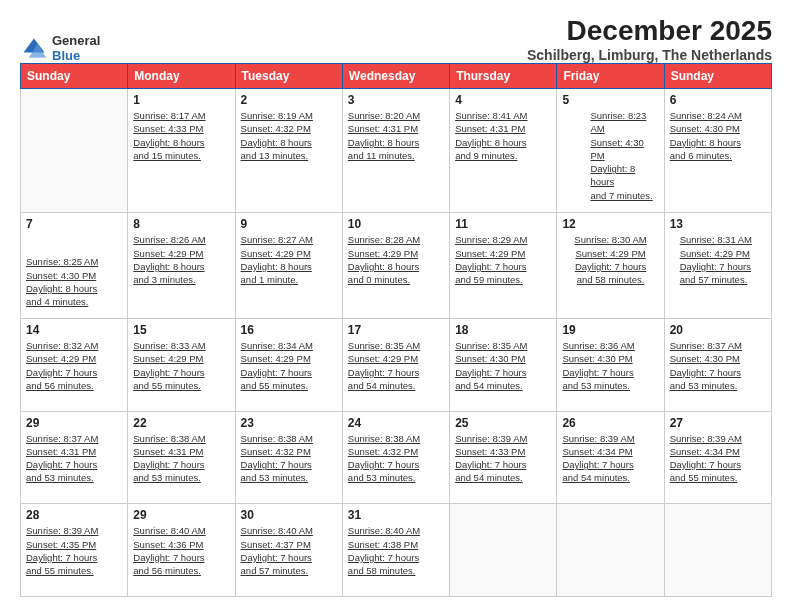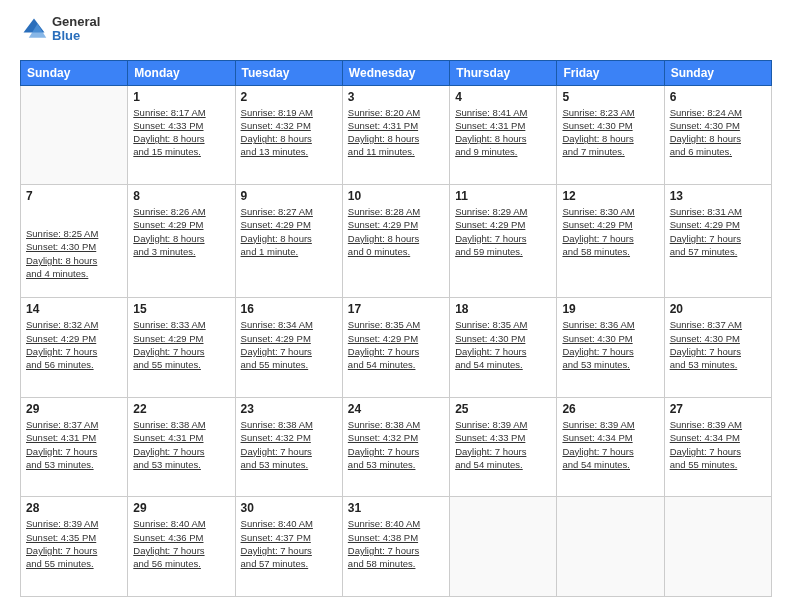--- a/index.html
+++ b/index.html
@@ -14,21 +14,21 @@
       width: 792px;
       height: 612px;
       padding: 15px 20px;
       display: flex;
       flex-direction: column;
     }
     .header {
       display: flex;
       justify-content: space-between;
       align-items: flex-end;
-      margin-bottom: 16px;
+      margin-bottom: 0;
     }
     .logo {
       display: flex;
       align-items: center;
       gap: 4px;
     }
     .logo-text {
       display: flex;
       flex-direction: column;
       font-size: 13px;
@@ -55,21 +55,21 @@
       font-weight: bold;
     }
     .calendar {
       flex: 1;
       border: 1px solid #ccc;
       border-collapse: collapse;
       width: 100%;
       table-layout: fixed;
     }
     .calendar th {
-      background-color: #3b82f6;
+      background-color: #ef4444;
       color: white;
       text-align: left;
       padding: 5px 6px;
       font-size: 12px;
       border: 1px solid #1a5aaa;
     }
     .calendar td {
       border: 1px solid #ccc;
       vertical-align: top;
       padding: 4px 5px;
@@ -101,20 +101,24 @@
   <div class="header">
     <div class="logo">
       <svg class="logo-icon" viewBox="0 0 32 32">
         <polygon points="16,4 28,20 4,20" fill="#2a6ebb"></polygon>
         <polygon points="20,10 30,26 10,26" fill="#5599dd" opacity="0.7"></polygon>
       </svg>
       <div class="logo-text">
         <span class="general">General</span>
         <span class="blue">Blue</span>
       </div>
+    </div>
+    <div class="title-block">
+      <div class="month-title">December 2025</div>
+      <div class="location">Schilberg, Limburg, The Netherlands</div>
     </div>
   </div>
 
   <table class="calendar">
     <thead>
       <tr>
         <th>Sunday</th>
         <th>Monday</th>
         <th>Tuesday</th>
         <th>Wednesday</th>
@@ -149,21 +153,21 @@
           </td>
           <td>
             <span class="day-number">4</span>
             <div class="day-info" style="white-space: pre-line;">Sunrise: 8:41 AM
 Sunset: 4:31 PM
 Daylight: 8 hours
 and 9 minutes.</div>
           </td>
           <td>
             <span class="day-number">5</span>
-            <div class="day-info" style="white-space: pre-line;">Sunrise: 8:23 AM
+            <div class="day-info" style="white-space: pre-line; margin-left: 28px;">Sunrise: 8:23 AM
 Sunset: 4:30 PM
 Daylight: 8 hours
 and 7 minutes.</div>
           </td>
           <td>
             <span class="day-number">6</span>
             <div class="day-info" style="white-space: pre-line;">Sunrise: 8:24 AM
 Sunset: 4:30 PM
 Daylight: 8 hours
 and 6 minutes.</div>
@@ -200,28 +204,28 @@
           </td>
           <td>
             <span class="day-number">11</span>
             <div class="day-info" style="white-space: pre-line;">Sunrise: 8:29 AM
 Sunset: 4:29 PM
 Daylight: 7 hours
 and 59 minutes.</div>
           </td>
           <td>
             <span class="day-number">12</span>
-            <div class="day-info" style="white-space: pre-line;">Sunrise: 8:30 AM
+            <div class="day-info" style="white-space: pre-line; text-align: center;">Sunrise: 8:30 AM
 Sunset: 4:29 PM
 Daylight: 7 hours
 and 58 minutes.</div>
           </td>
           <td>
             <span class="day-number">13</span>
-            <div class="day-info" style="white-space: pre-line;">Sunrise: 8:31 AM
+            <div class="day-info" style="white-space: pre-line; margin-left: 10px;">Sunrise: 8:31 AM
 Sunset: 4:29 PM
 Daylight: 7 hours
 and 57 minutes.</div>
           </td>
         </tr>
         <tr>
           <td>
             <span class="day-number">14</span>
             <div class="day-info" style="white-space: pre-line;">Sunrise: 8:32 AM
 Sunset: 4:29 PM

